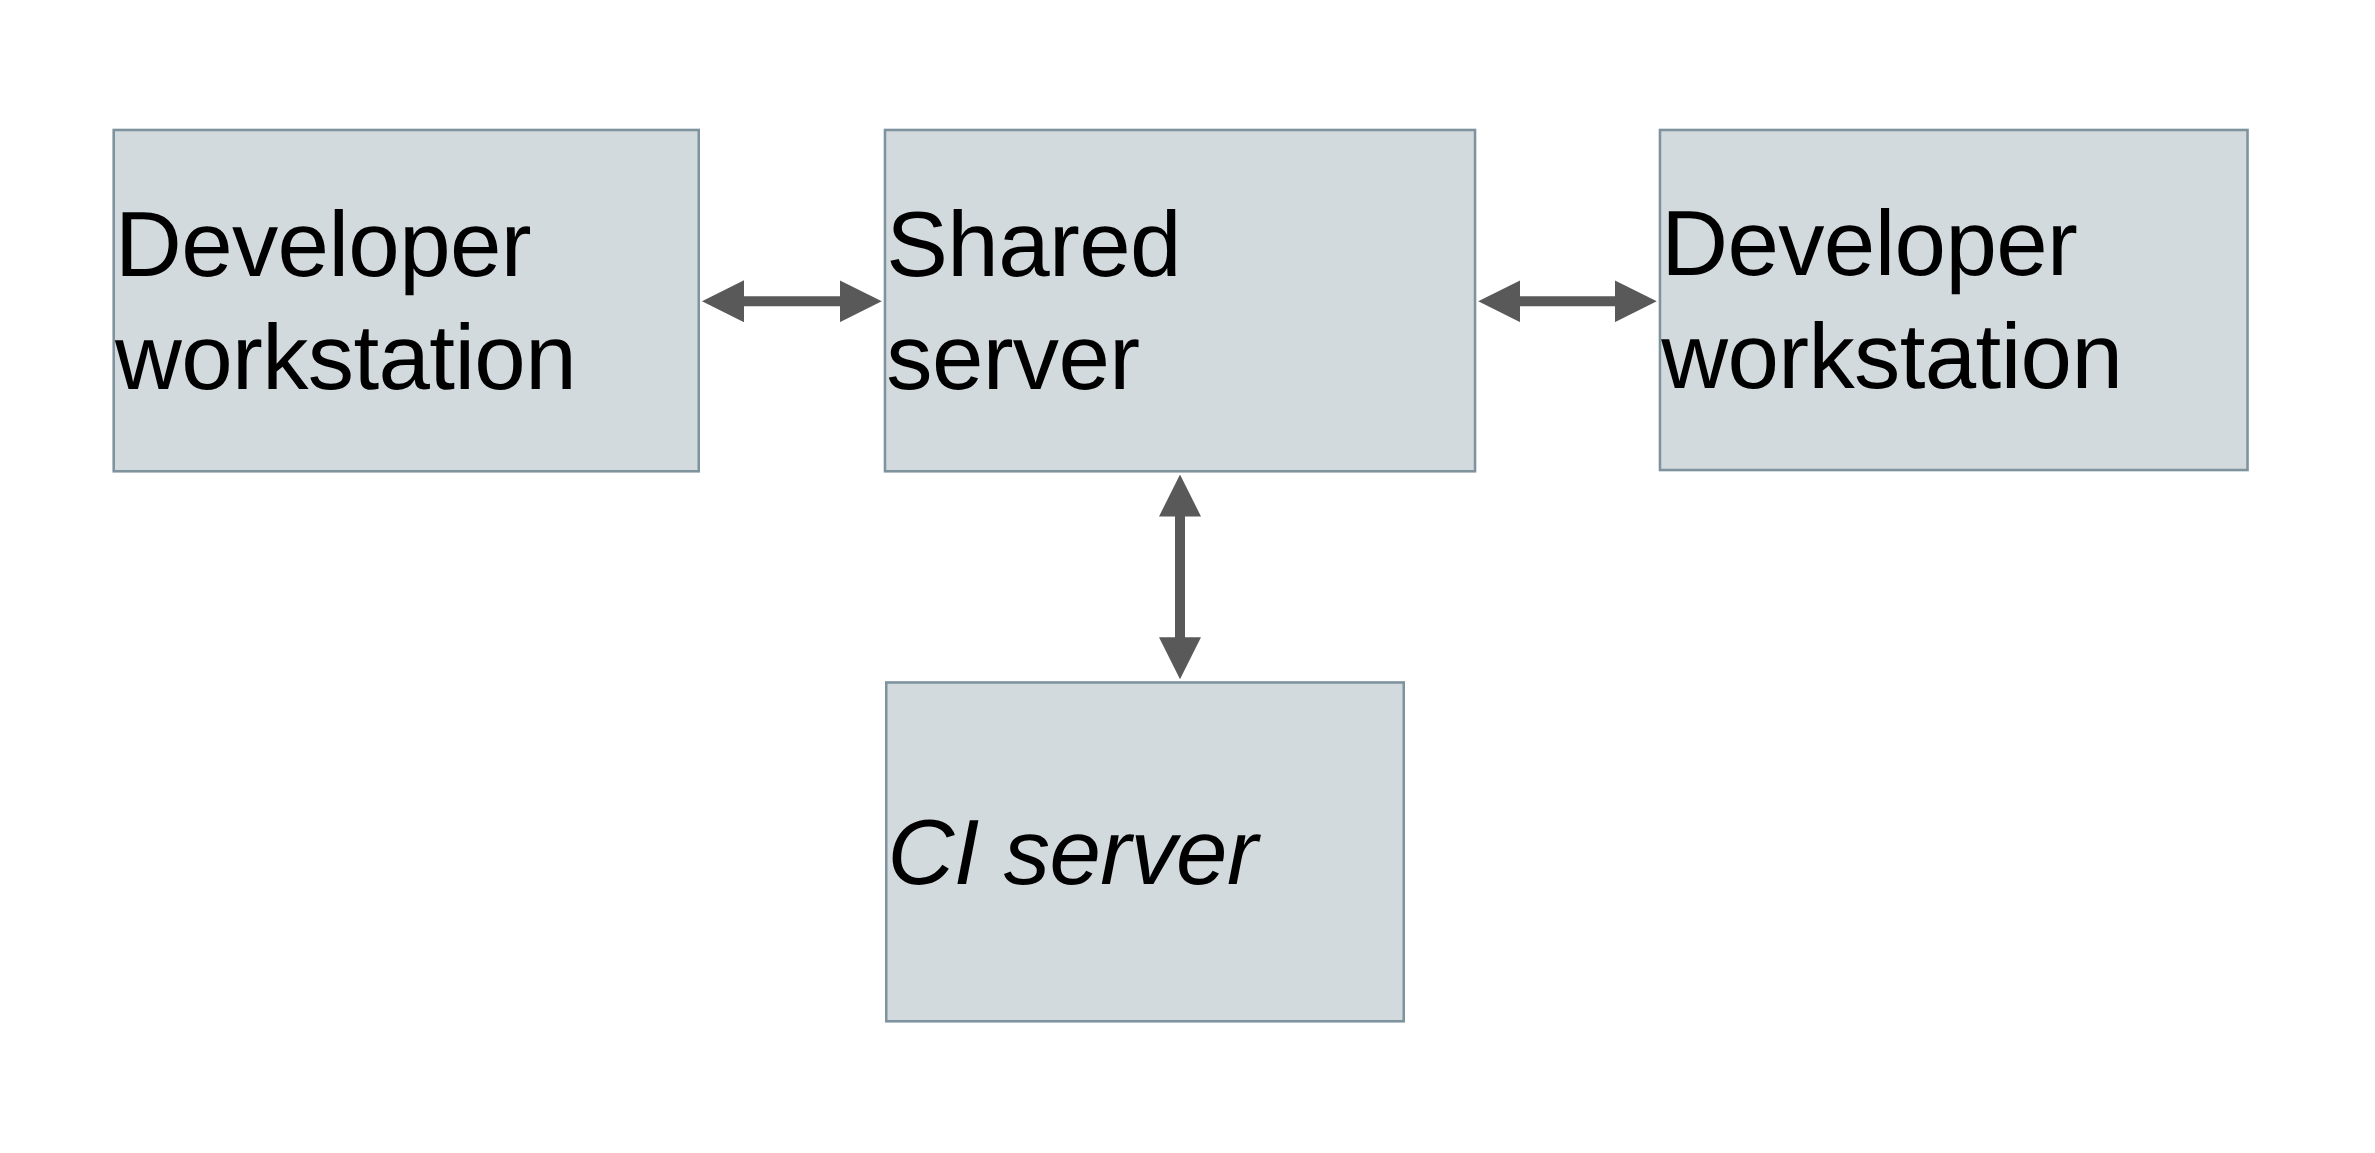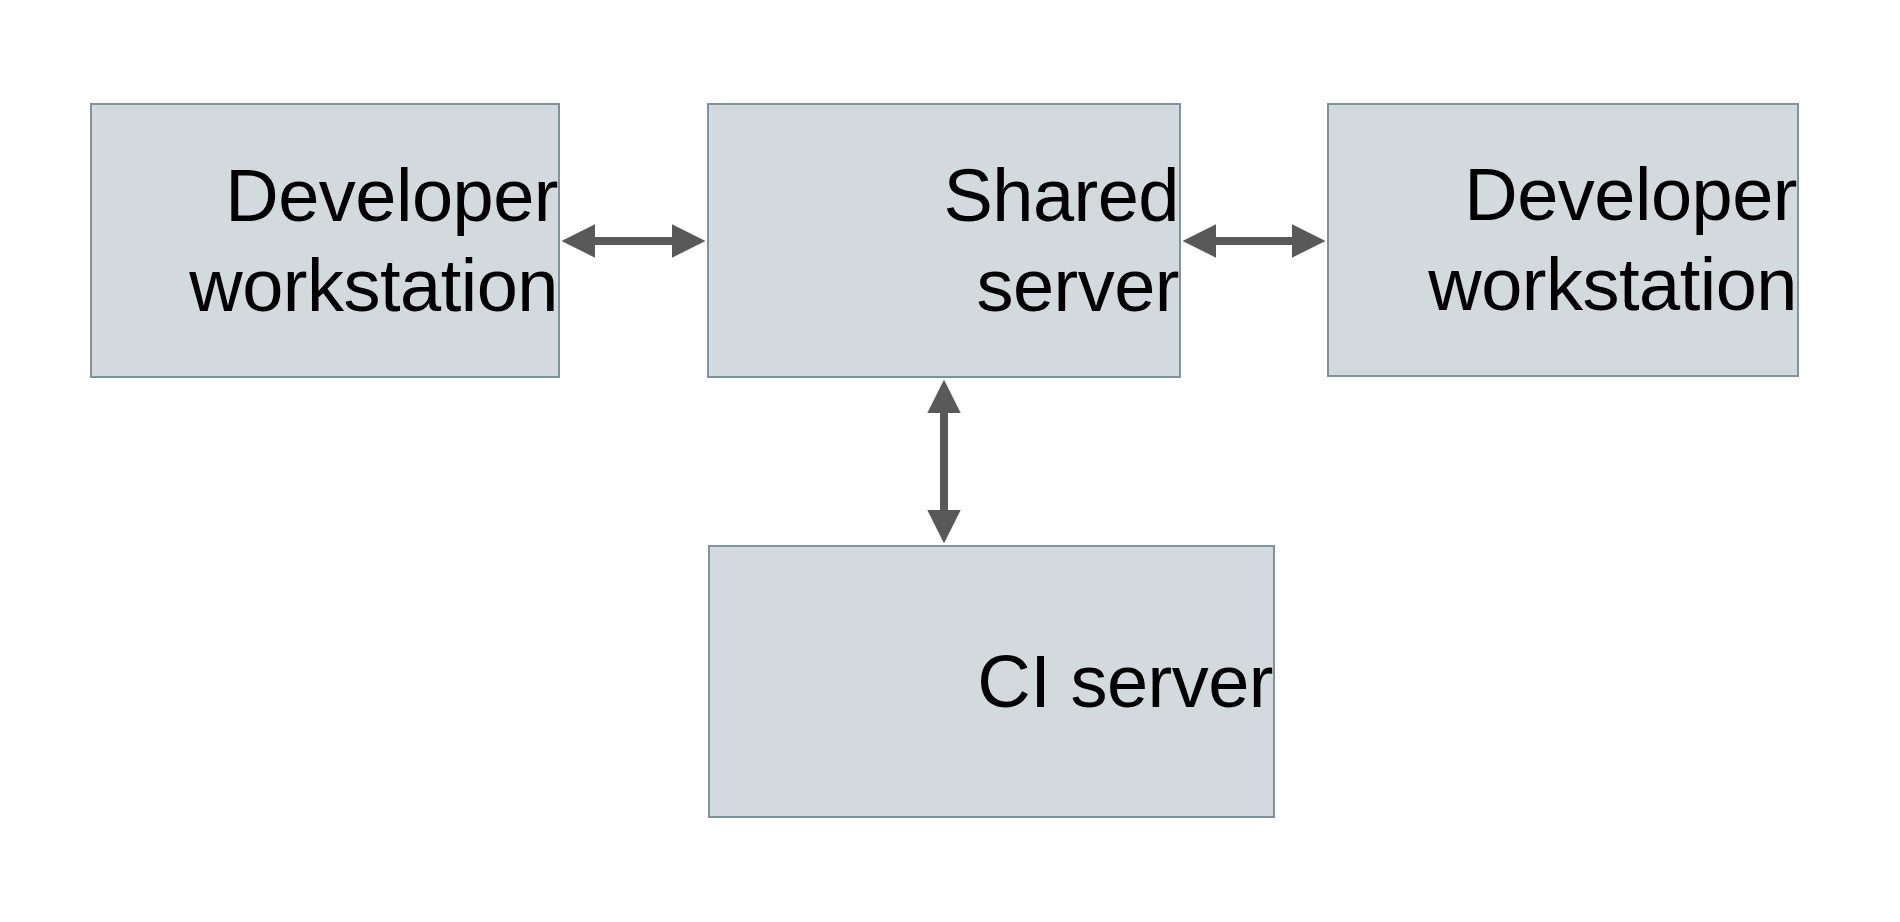--- a/index.html
+++ b/index.html
@@ -27,33 +27,33 @@
   .edges marker path {
     fill: var(--arrow, #595959);
   }
   .node {
     position: absolute;
     box-sizing: border-box;
     background: var(--node_fill, #d3dade);
     border: 2px solid var(--node_border, #7e939e);
     display: flex;
     flex-direction: column;
-    align-items: flex-end;
+    align-items: flex-start;
     justify-content: center;
     text-align: center;
     color: var(--text, #000000);
     font-size: 74px;
     line-height: 90px;
     letter-spacing: -0.5px;
     white-space: nowrap;
   }
   #node-dev-left   { left: 90px;   top: 103px; width: 470px; height: 275px; }
-  #node-cache      { left: 707px;  top: 103px; width: 474px; height: 275px; padding-left: 16px; }
+  #node-cache      { left: 707px;  top: 103px; width: 474px; height: 275px; }
   #node-dev-right  { left: 1327px; top: 103px; width: 472px; height: 274px; }
-  #node-ci         { left: 708px;  top: 545px; width: 567px; height: 273px; }
+  #node-ci         { left: 708px;  top: 545px; width: 416px; height: 273px; font-style: italic; }
 </style>
 </head>
 <body>
 
 <div class="canvas">
 
   <svg class="edges" viewBox="0 0 1900 922" xmlns="http://www.w3.org/2000/svg">
     <defs>
       <marker id="ah" viewBox="0 0 10 10" refX="7.5" refY="5" markerWidth="4.2" markerHeight="4.2" markerUnits="strokeWidth" orient="auto-start-reverse">
         <path d="M0,0 L10,5 L0,10 z"></path>

